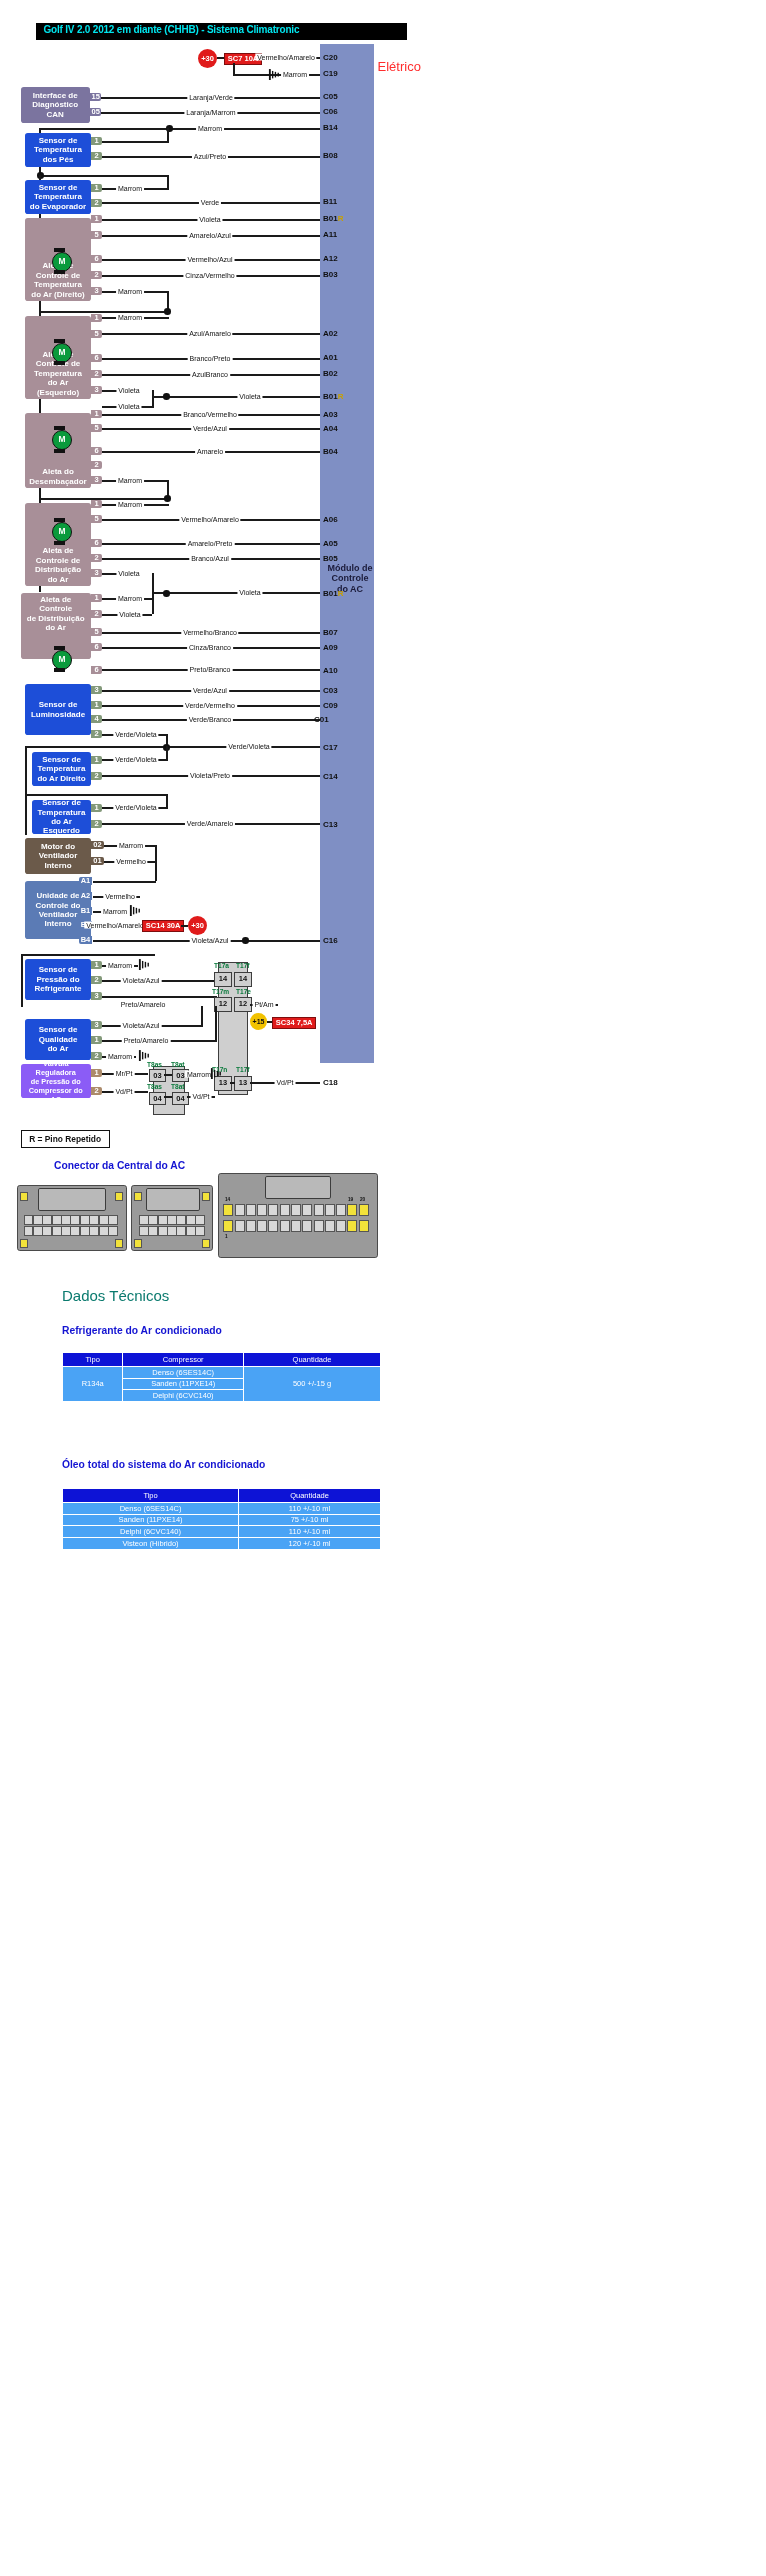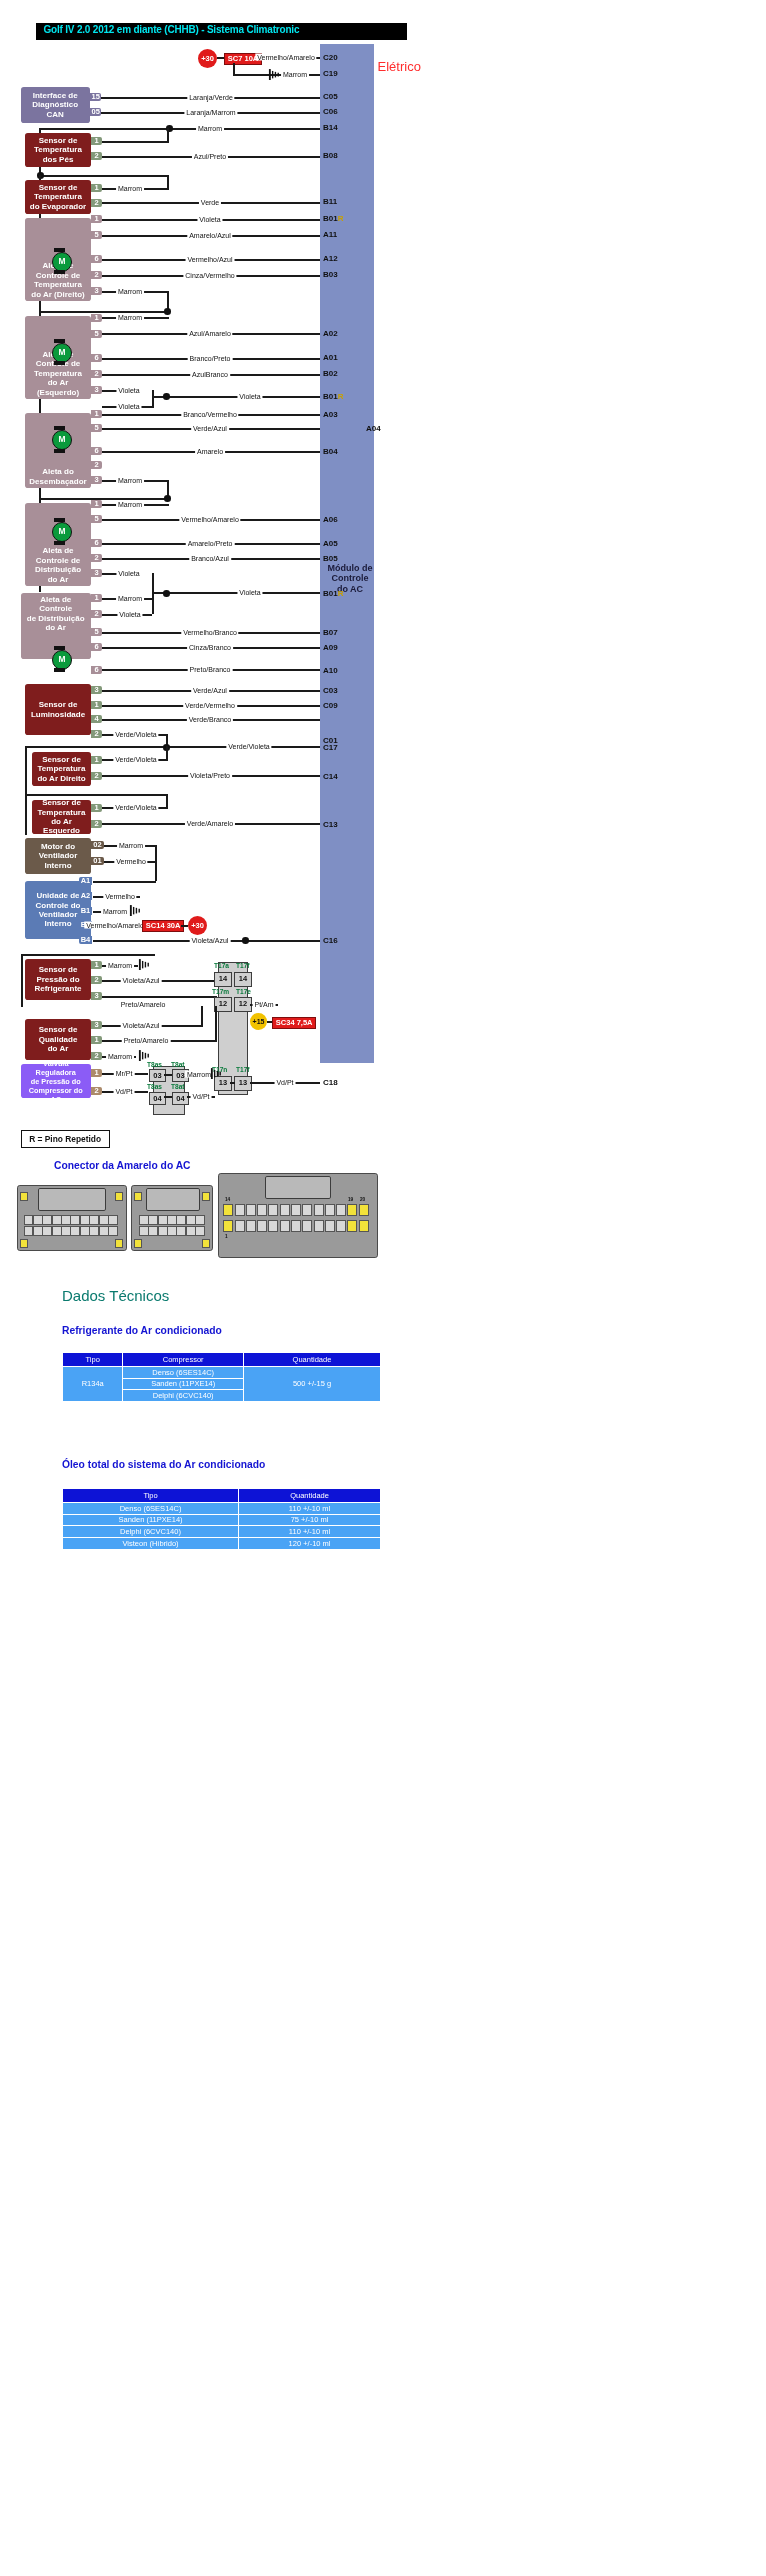--- a/index.html
+++ b/index.html
@@ -15,21 +15,21 @@
 
   
   .acmod{position:absolute;left:320px;top:44px;width:54px;height:1019px;background:#7f8fc4;}
   .acmod-lbl{position:absolute;left:323px;top:563px;width:54px;text-align:center;font-size:9px;
       font-weight:bold;color:#1b1b3a;line-height:10.3px;}
 
   
   .box{position:absolute;border-radius:2.8px;color:#fff;font-weight:bold;font-size:8px;
        line-height:9.4px;text-align:center;display:flex;align-items:center;justify-content:center;
        padding:1.9px 2.8px;box-sizing:border-box;}
-  .box.green{background:#7f1d1d;}
+  .box.green{background:#1d4ed8;}
   .box.purple{background:#7b749f;}
   .box.mauve{background:#a88f98;}
   .box.brown{background:#6b5a4a;}
   .box.tan{background:#8b5cf6;}
   .box.blue{background:#5b7bb5;}
   .box .bt{width:100%;}
 
   
   .pin{position:absolute;height:8.4px;width:11.3px;color:#fff;font-weight:bold;font-size:7.5px;
        text-align:center;line-height:8.4px;border-radius:0 1.9px 1.9px 0;}
@@ -272,21 +272,21 @@
   <div class="pin mauve" style="left:91px;top:410px;">1</div>
   <div class="pin mauve" style="left:91px;top:424px;">5</div>
   <div class="pin mauve" style="left:91px;top:447px;">6</div>
   <div class="pin mauve" style="left:91px;top:461px;">2</div>
   <div class="pin mauve" style="left:91px;top:476px;">3</div>
   <div class="wh" style="left:102px;top:414px;width:218px;"></div>
   <div class="wlbl" style="left:210px;top:414px;">Branco/Vermelho</div>
   <div class="pcode" style="left:323px;top:410px;">A03</div>
   <div class="wh" style="left:102px;top:428px;width:218px;"></div>
   <div class="wlbl" style="left:210px;top:428px;">Verde/Azul</div>
-  <div class="pcode" style="left:323px;top:424px;margin-left:43px;">A04</div>
+  <div class="pcode" style="left:323px;top:424px;">A04</div>
   <div class="wh" style="left:102px;top:451px;width:218px;"></div>
   <div class="wlbl" style="left:210px;top:451px;">Amarelo</div>
   <div class="pcode" style="left:323px;top:447px;">B04</div>
   <div class="wh" style="left:102px;top:480px;width:67px;"></div>
   <div class="wlbl" style="left:130px;top:480px;">Marrom</div>
   <div class="wv" style="left:167px;top:480px;height:19px;"></div>
   <div class="wh" style="left:39px;top:498px;width:130px;"></div>
   <div class="dot" style="left:164px;top:495px;"></div>
 
   <div class="wv" style="left:39px;top:498px;height:94px;"></div>
@@ -366,21 +366,21 @@
   <div class="pin green" style="left:91px;top:715px;">4</div>
   <div class="pin green" style="left:91px;top:730px;">2</div>
   <div class="wh" style="left:102px;top:690px;width:218px;"></div>
   <div class="wlbl" style="left:210px;top:690px;">Verde/Azul</div>
   <div class="pcode" style="left:323px;top:686px;">C03</div>
   <div class="wh" style="left:102px;top:705px;width:218px;"></div>
   <div class="wlbl" style="left:210px;top:705px;">Verde/Vermelho</div>
   <div class="pcode" style="left:323px;top:701px;">C09</div>
   <div class="wh" style="left:102px;top:719px;width:218px;"></div>
   <div class="wlbl" style="left:210px;top:719px;">Verde/Branco</div>
-  <div class="pcode" style="left:323px;top:715px;margin-top:21px;">C01</div>
+  <div class="pcode" style="left:314px;top:715px;">C01</div>
   <div class="wh" style="left:102px;top:734px;width:66px;"></div>
   <div class="wlbl" style="left:136px;top:734px;">Verde/Violeta</div>
   <div class="wv" style="left:166px;top:734px;height:13px;"></div>
 
   <div class="wh" style="left:25px;top:746px;width:295px;"></div>
   <div class="dot" style="left:163px;top:744px;"></div>
   <div class="wlbl" style="left:249px;top:746px;">Verde/Violeta</div>
   <div class="pcode" style="left:323px;top:743px;">C17</div>
   <div class="wv" style="left:25px;top:746px;height:49px;"></div>
   <div class="box green" style="left:32px;top:752px;width:59px;height:34px;">
@@ -572,21 +572,21 @@
   <div class="wh" style="left:164px;top:1096px;width:8.4px;"></div>
   <div class="wh" style="left:187px;top:1096px;width:28px;"></div>
   <div class="wlbl" style="left:201px;top:1096px;">Vd/Pt</div>
   <div class="wh" style="left:230px;top:1082px;width:4.7px;"></div>
   <div class="wh" style="left:250px;top:1082px;width:70px;"></div>
   <div class="wlbl" style="left:285px;top:1082px;">Vd/Pt</div>
   <div class="pcode" style="left:323px;top:1078px;">C18</div>
 
   <div class="legend" style="left:20.7px;top:1130px;">R = Pino Repetido</div>
 
-  <div class="h-blue" style="left:54px;top:1160px;">Conector da Amarelo do AC</div>
+  <div class="h-blue" style="left:54px;top:1160px;">Conector da Central do AC</div>
 
   <div class="conn" style="left:17px;top:1185px;width:108px;height:64px;"></div>
   <div class="conn-inner" style="left:38px;top:1188px;width:66px;height:20.7px;"></div>
   <div class="ccell" style="left:23.5px;top:1215px;width:7.5px;height:8.4px;"></div>
   <div class="ccell" style="left:33px;top:1215px;width:7.5px;height:8.4px;"></div>
   <div class="ccell" style="left:42px;top:1215px;width:7.5px;height:8.4px;"></div>
   <div class="ccell" style="left:52px;top:1215px;width:7.5px;height:8.4px;"></div>
   <div class="ccell" style="left:61px;top:1215px;width:7.5px;height:8.4px;"></div>
   <div class="ccell" style="left:70px;top:1215px;width:7.5px;height:8.4px;"></div>
   <div class="ccell" style="left:80px;top:1215px;width:7.5px;height:8.4px;"></div>

